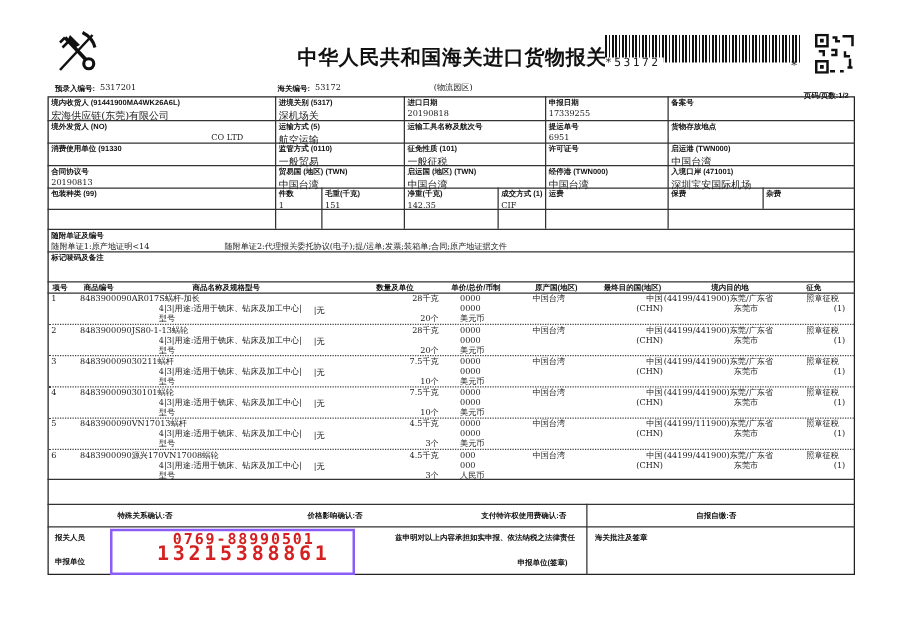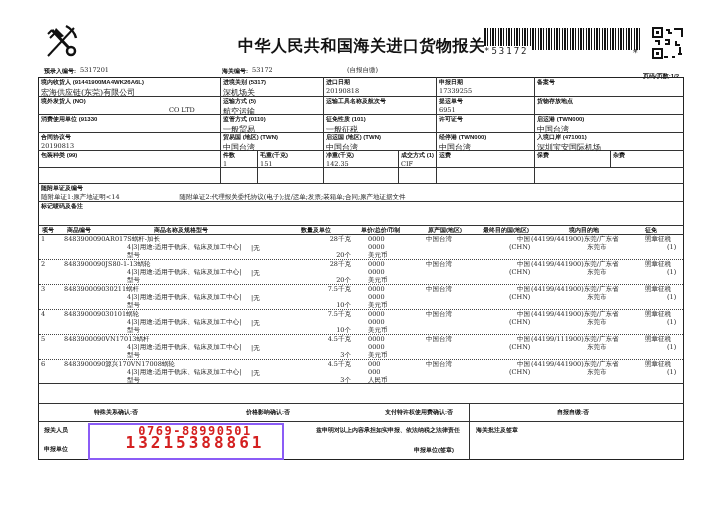--- a/index.html
+++ b/index.html
@@ -49,21 +49,21 @@
       <rect x="4" y="25" width="3" height="3" fill="#111"></rect>
     <path d="M22 2 L30 2 L30 10" fill="none" stroke="#111" stroke-width="2"></path>
     <path d="M14 3 h3 v3 h3 M13 13 h4 v4 h-4 M3 14 h4 v4 M24 14 v4 h4 M28 20 v6 M12 30 h4 M20 30 h3 M26 27 h4" stroke="#111" stroke-width="2" fill="none"></path>
   </svg>
 </div>
 
 <div class="abs lbl" style="left:44px;top:67px;"><span>预录入编号:</span></div>
 <div class="abs val small" style="left:80px;top:66px;">5317201</div>
 <div class="abs lbl" style="left:222px;top:67px;">海关编号:</div>
 <div class="abs val small" style="left:252px;top:66px;">53172</div>
-<div class="abs val small" style="left:347px;top:66px;">(自报自缴)</div>
+<div class="abs val small" style="left:347px;top:66px;">(物流园区)</div>
 <div class="abs lbl" style="left:643px;top:72px;">页码/页数:1/2</div>
 
 <div class="abs frame" style="left:38px;top:77px;width:646px;height:383px;"></div>
 
 <div class="hl" style="left:38px;top:96px;width:646px;"></div>
 <div class="hl" style="left:38px;top:114px;width:646px;"></div>
 <div class="hl" style="left:38px;top:132px;width:646px;"></div>
 <div class="hl" style="left:38px;top:150px;width:646px;"></div>
 <div class="hl" style="left:38px;top:167px;width:646px;"></div>
 <div class="hl" style="left:38px;top:183px;width:646px;"></div>

